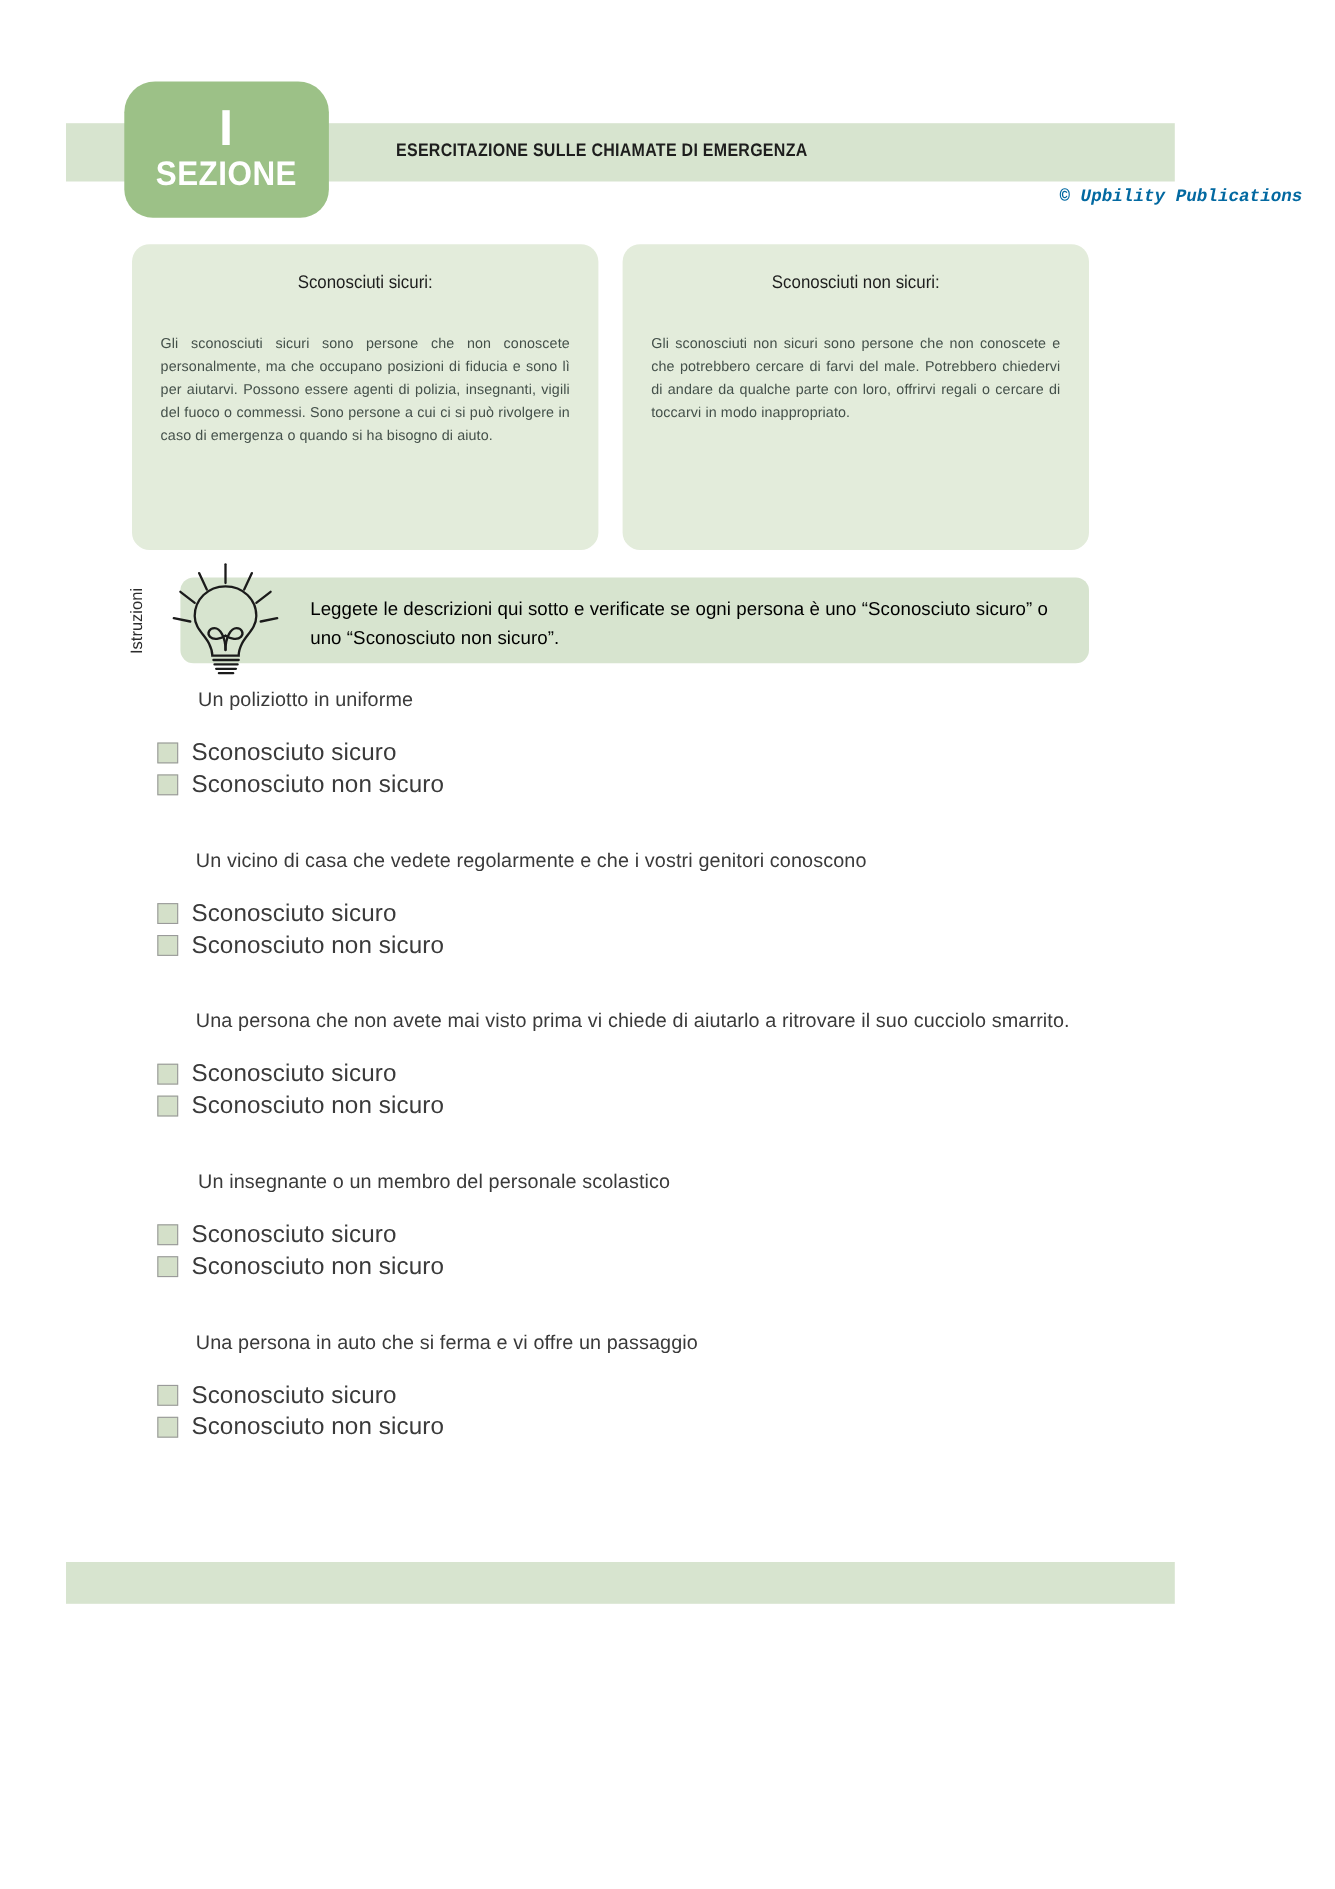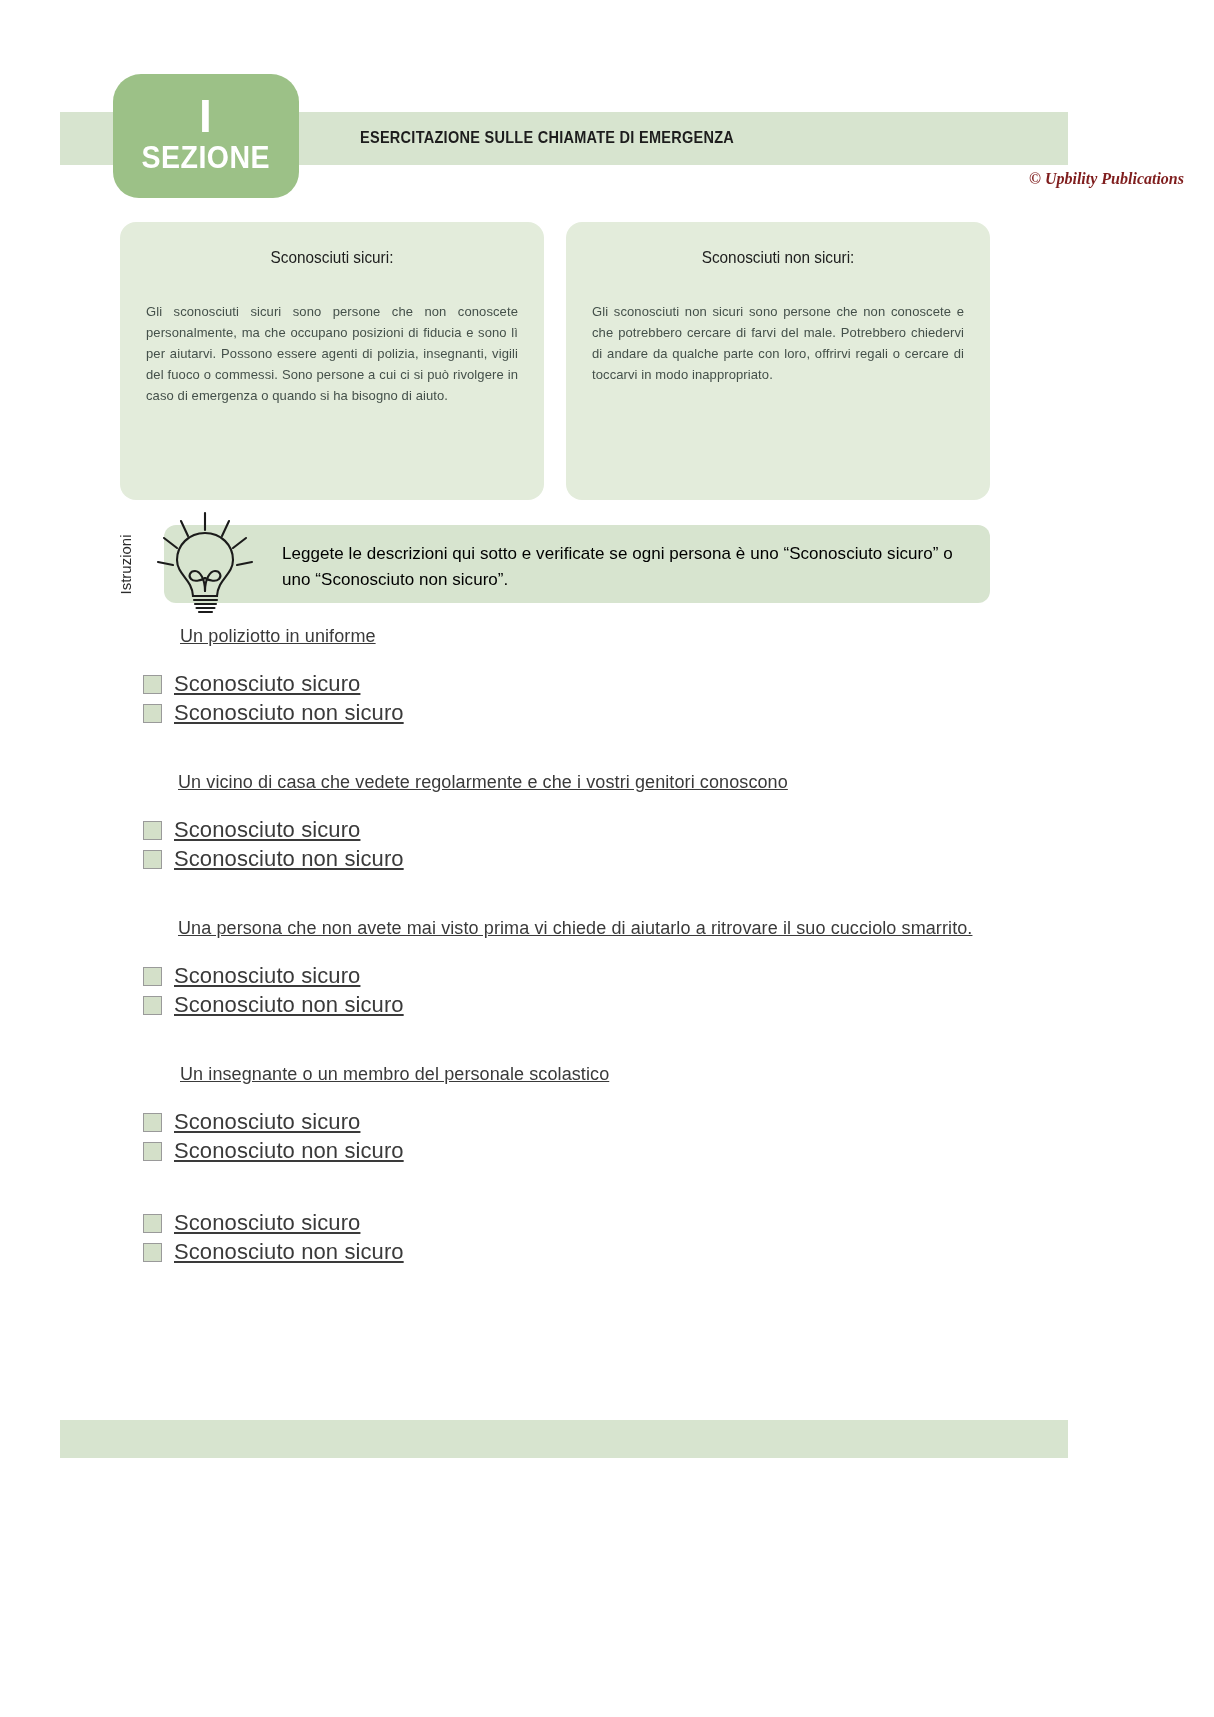--- a/index.html
+++ b/index.html
@@ -41,22 +41,22 @@
   }
   .section-badge .word {
     font-size:31px; font-weight:700; letter-spacing:.5px; line-height:1;
     margin-top:4px;
     font-family:"Liberation Sans Narrow","Liberation Sans", sans-serif;
     transform:scaleX(.92);
   }
   .copyright {
     position:absolute; right:30px; top:170px;
     font-size:16px; font-style:italic; font-weight:600;
-    color:#7f1d1d;
-    font-family:Liberation Serif, serif;
+    color:#0369a1;
+    font-family:Liberation Mono, monospace;
     white-space:nowrap;
   }
 
   
   .info-row {
     position:absolute; left:120px; top:222px; width:870px;
     display:flex; gap:22px;
   }
   .info-box {
     width:424px; min-height:278px;
@@ -101,21 +101,21 @@
     position:absolute; left:22px; top:-20px; width:110px; height:112px;
   }
   .instr-text {
     position:absolute; left:154px; top:16px; width:700px;
     font-size:17px; line-height:1.5; color:#000000;
     font-family:"Liberation Sans Narrow","Liberation Sans", sans-serif;
     letter-spacing:.05px;
   }
 
   
-  .questions { position:absolute; left:0; top:626px; width:1046px;text-decoration:underline; }
+  .questions { position:absolute; left:0; top:626px; width:1046px; }
   .q-block { margin-bottom:26px; }
   .q-text {
     font-size:18px; color:#3a3a3a; margin-bottom:24px;
     font-family:"Liberation Sans Narrow","Liberation Sans", sans-serif;
     letter-spacing:.1px;
   }
   .q-text.indent-a { margin-left:180px; }
   .q-text.indent-b { margin-left:178px; }
   .opts { margin-left:143px; }
   .opt {
@@ -262,20 +262,21 @@
         <span class="opt-label">Sconosciuto sicuro</span>
       </div>
       <div class="opt">
         <span class="cbox"></span>
         <span class="opt-label">Sconosciuto non sicuro</span>
       </div>
     </div>
   </div>
 
   <div class="q-block" style="margin-top:46px;">
+    <div class="q-text indent-b">Una persona in auto che si ferma e vi offre un passaggio</div>
     <div class="opts">
       <div class="opt">
         <span class="cbox"></span>
         <span class="opt-label">Sconosciuto sicuro</span>
       </div>
       <div class="opt">
         <span class="cbox"></span>
         <span class="opt-label">Sconosciuto non sicuro</span>
       </div>
     </div>

